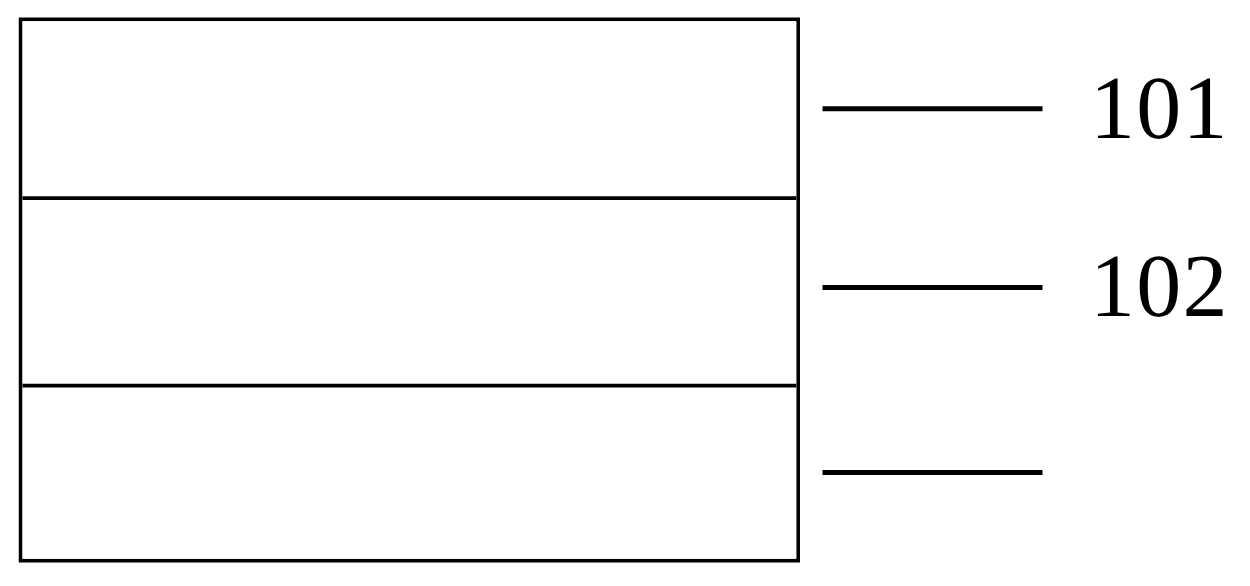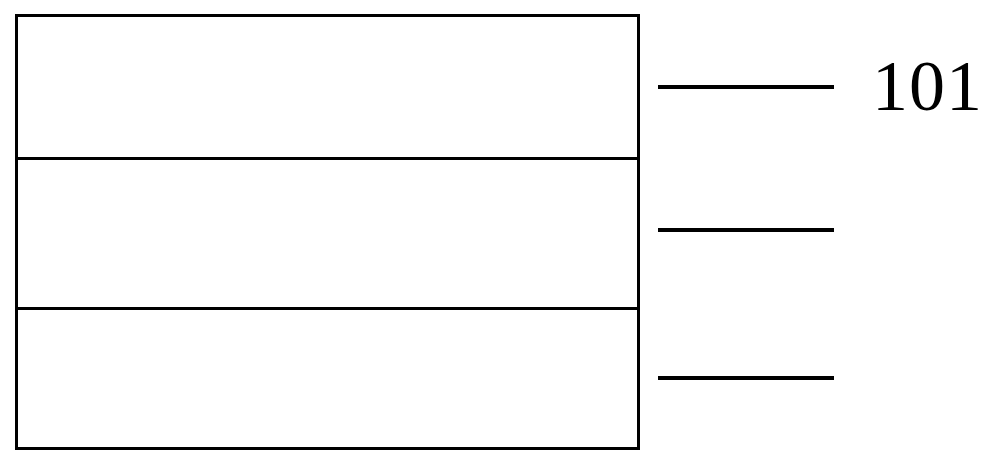--- a/index.html
+++ b/index.html
@@ -76,14 +76,15 @@
     <div class="layer layer-1"></div>
     <div class="layer layer-2"></div>
     <div class="layer layer-3"></div>
   </div>
 
   <div class="leader leader-1"></div>
   <div class="leader leader-2"></div>
   <div class="leader leader-3"></div>
 
   <div class="ref-label ref-1">101</div>
+  <div class="ref-label ref-2">102</div>
 
 </div>
 
 </body></html>

